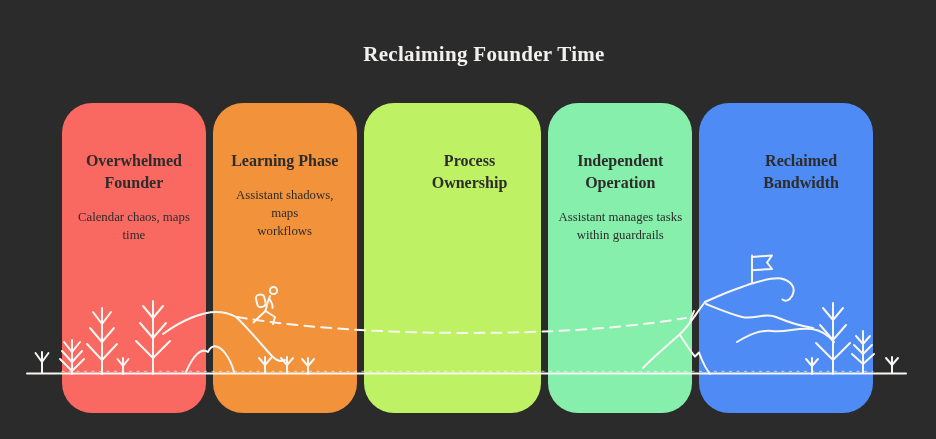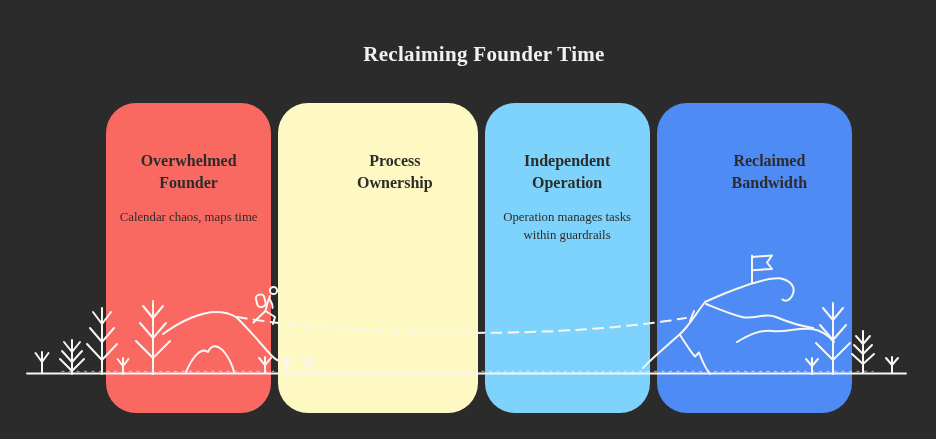--- a/index.html
+++ b/index.html
@@ -7,22 +7,22 @@
     position:relative;width:936px;height:439px;overflow:hidden;
     background:var(--bg,#2B2B2B);
     font-family:"Liberation Serif","DejaVu Serif",serif;
   }
   .title{
     position:absolute;top:42px;left:16px;width:100%;margin:0;
     text-align:center;font-size:21px;font-weight:bold;letter-spacing:.3px;
     color:var(--title,#F2F1EF);
   }
   .cards{
-    position:absolute;left:62px;top:103px;width:746px;height:310px;
-    display:flex;gap:7px;margin-left:44px;
+    position:absolute;left:62px;top:103px;width:811px;height:310px;
+    display:flex;gap:7px;
   }
   .stage-card{
     flex:1 1 0;border-radius:30px;box-sizing:border-box;
     padding:47px 10px 0;text-align:center;color:var(--cardtext,#2D2C2A);
   }
   .stage-title{
     margin:0;font-size:16px;font-weight:bold;line-height:1.38;
     white-space:pre-line;
   }
   .stage-desc{
@@ -42,28 +42,33 @@
 <div class="canvas" style="--bg: #2B2B2B; --title: #F2F1EF; --cardtext: #2D2C2A; --line: #F7F6F3;">
 
   <h1 class="title">Reclaiming Founder Time</h1>
 
   <div class="cards">
     <section class="stage-card" style="background: rgb(249, 105, 98);">
       <h2 class="stage-title">Overwhelmed
 Founder</h2>
       <p class="stage-desc">Calendar chaos, maps time</p>
     </section>
-    <section class="stage-card" style="background: #fef9c3; padding-left: 44px;">
+    <section class="stage-card" style="background: rgb(242, 146, 59);">
+      <h2 class="stage-title">Learning Phase</h2>
+      <p class="stage-desc">Assistant shadows, maps
+workflows</p>
+    </section>
+    <section class="stage-card" style="background: #bef264; padding-left: 44px;">
       <h2 class="stage-title">Process
 Ownership</h2>
     </section>
-    <section class="stage-card" style="background: #7dd3fc;">
+    <section class="stage-card" style="background: #86efac;">
       <h2 class="stage-title">Independent
 Operation</h2>
-      <p class="stage-desc">Operation manages tasks
+      <p class="stage-desc">Assistant manages tasks
 within guardrails</p>
     </section>
     <section class="stage-card" style="background: rgb(78, 139, 245); padding-left: 40px;">
       <h2 class="stage-title">Reclaimed
 Bandwidth</h2>
     </section>
   </div>
 
   <svg class="scene" width="936" height="439" viewBox="0 0 936 439">
 

